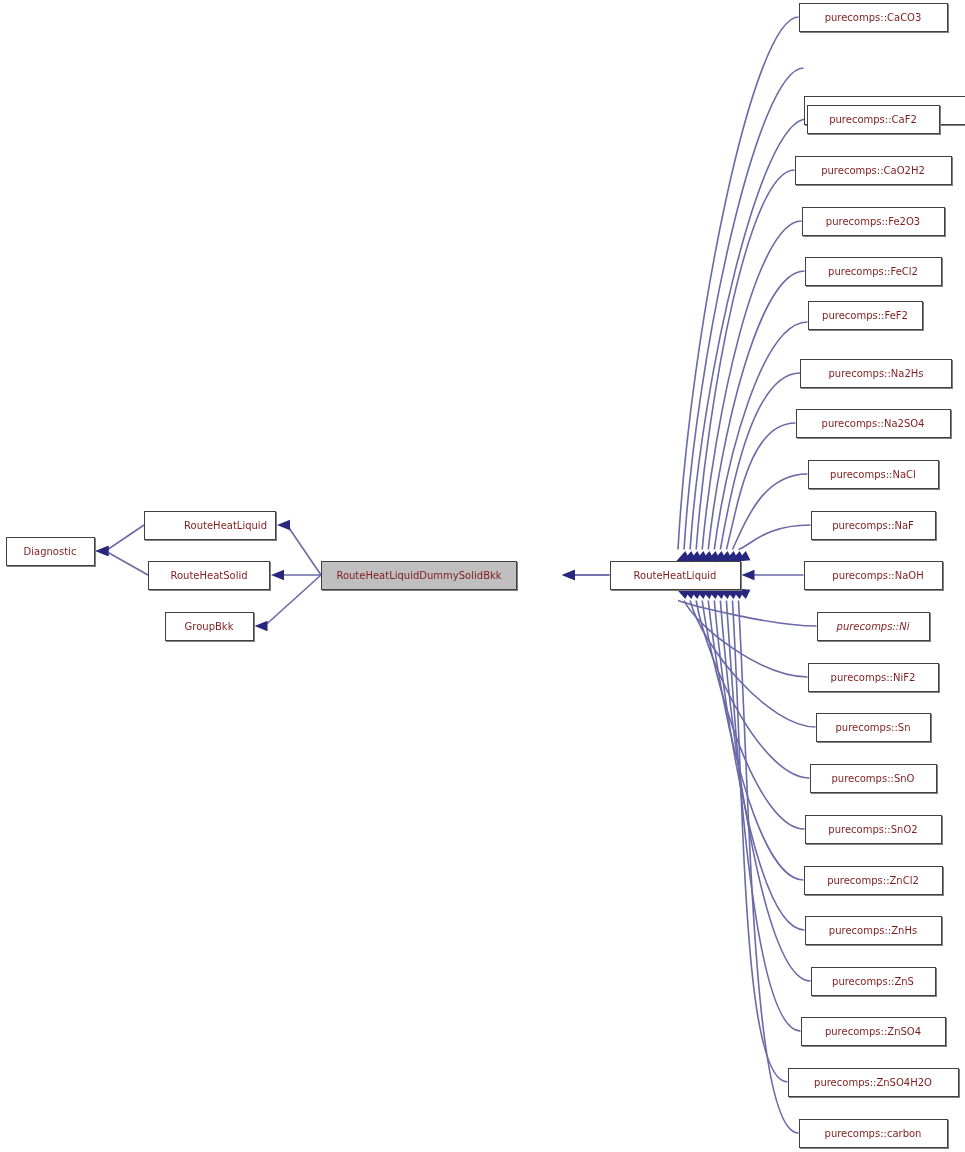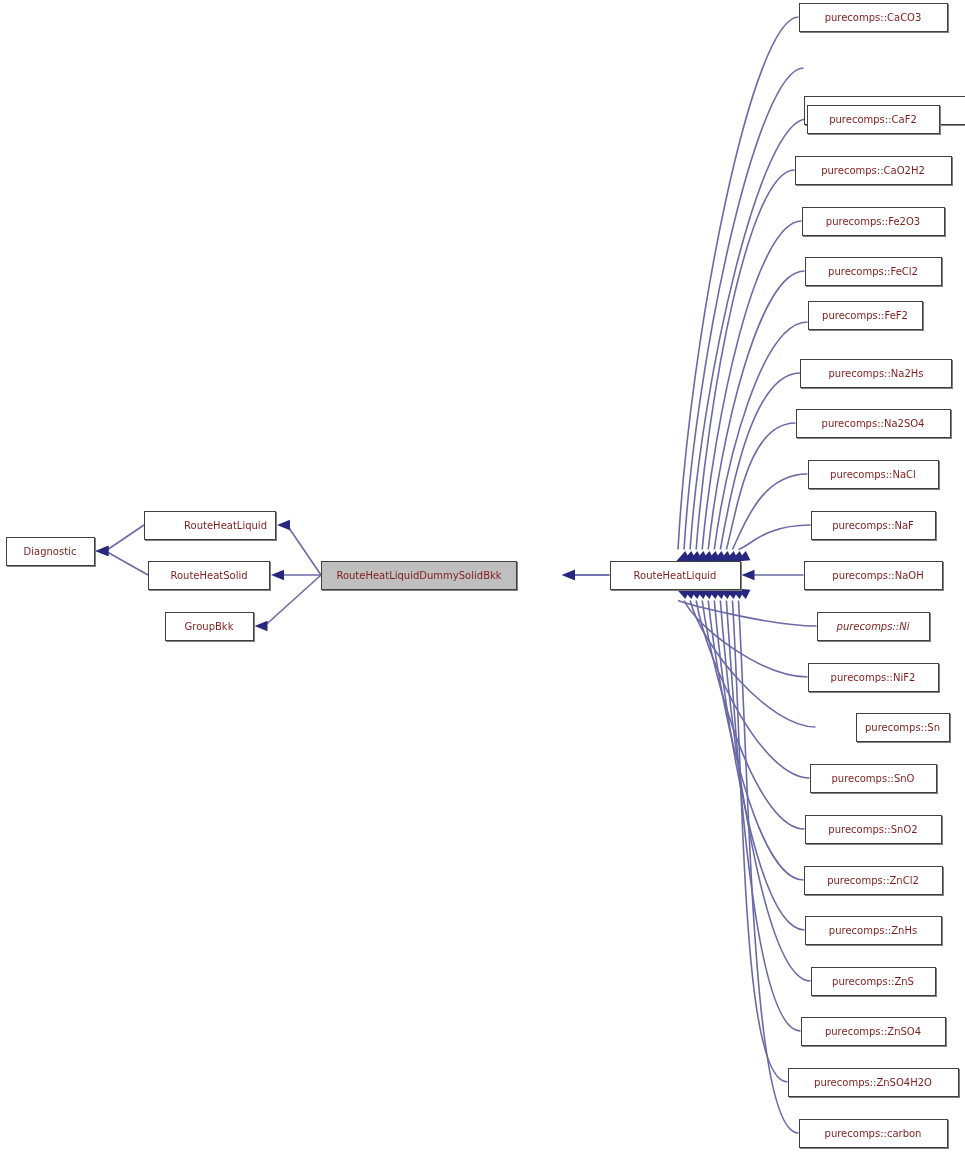--- a/index.html
+++ b/index.html
@@ -168,21 +168,21 @@
       </div>
       <div class="node" style="left: 803.5px; top: 560.5px; width: 139px; padding-left: 10px;">
         <span class="node-label">purecomps::NaOH</span>
       </div>
       <div class="node" style="left: 816.5px; top: 611.5px; width: 113px; font-style: italic;">
         <span class="node-label">purecomps::Ni</span>
       </div>
       <div class="node" style="left: 807.5px; top: 662.5px; width: 131px;">
         <span class="node-label">purecomps::NiF2</span>
       </div>
-      <div class="node" style="left: 815.5px; top: 712.5px; width: 94px; margin-left: 40px;">
+      <div class="node" style="left: 815.5px; top: 712.5px; width: 115px;">
         <span class="node-label">purecomps::Sn</span>
       </div>
       <div class="node" style="left: 809.5px; top: 763.5px; width: 127px;">
         <span class="node-label">purecomps::SnO</span>
       </div>
       <div class="node" style="left: 804.5px; top: 814.5px; width: 137px;">
         <span class="node-label">purecomps::SnO2</span>
       </div>
       <div class="node" style="left: 803.5px; top: 865.5px; width: 139px;">
         <span class="node-label">purecomps::ZnCl2</span>

